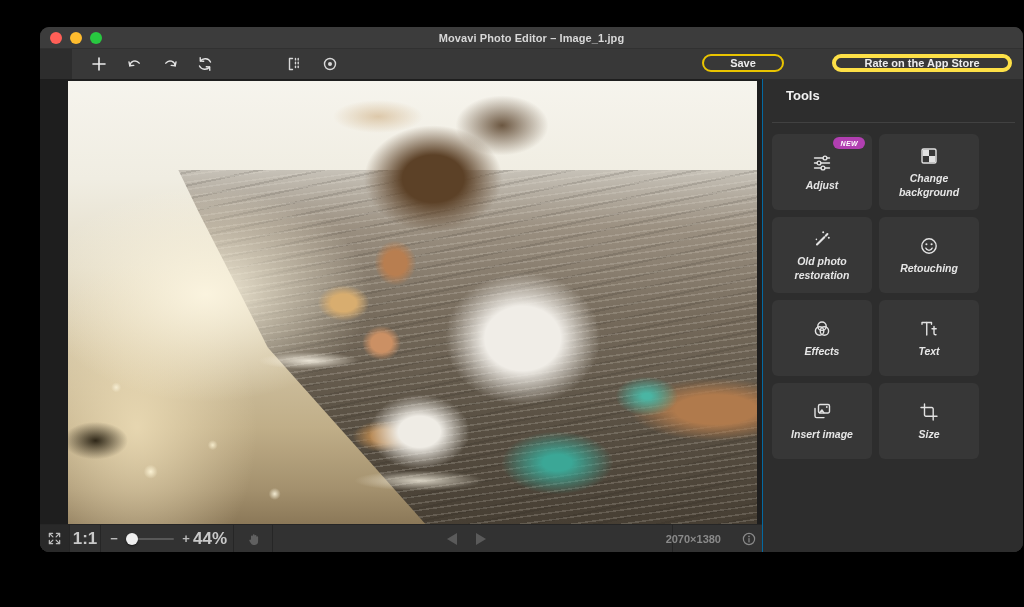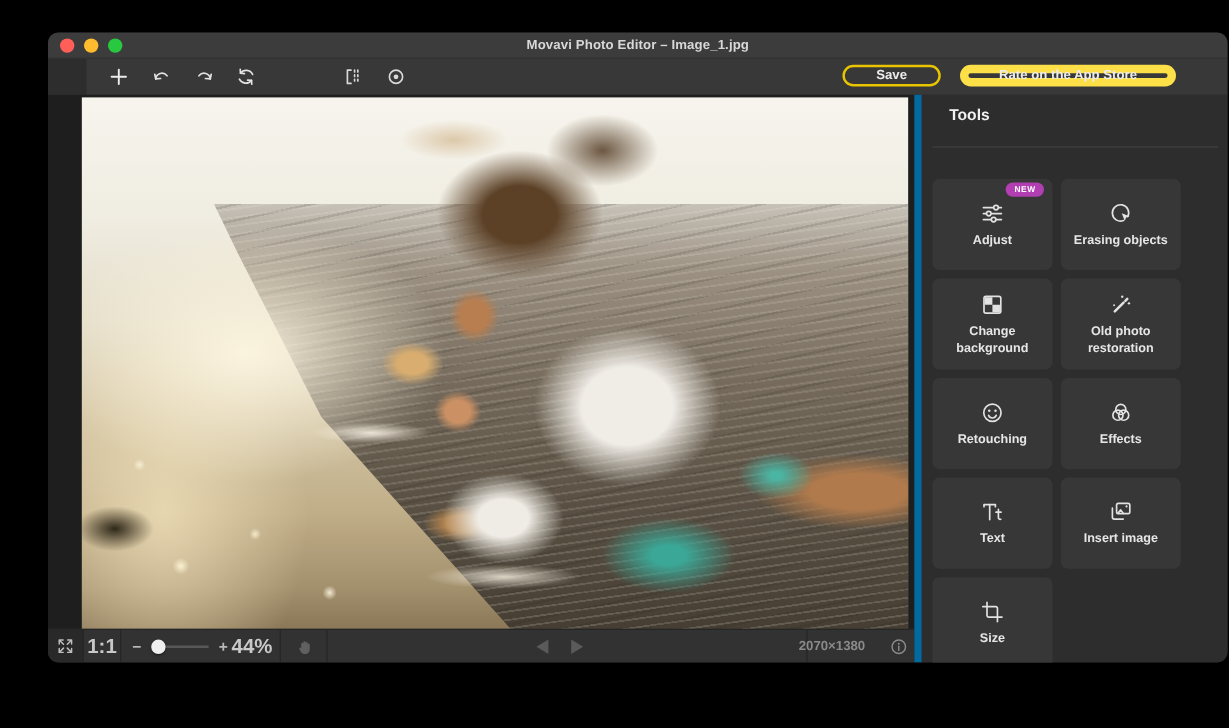--- a/index.html
+++ b/index.html
@@ -12,21 +12,21 @@
   .tl{width:12px;height:12px;border-radius:50%;}
   .tl.red{background:#ff5f57;} .tl.yellow{background:#febc2e;} .tl.green{background:#28c840;}
   .wtitle{position:absolute;left:0;right:0;top:0;bottom:0;display:flex;align-items:center;justify-content:center;
     font-size:11px;font-weight:700;color:#d8d8d8;letter-spacing:.1px;}
   
   .toolbar{height:30px;background:#383838;position:relative;flex:0 0 auto;margin-left:32px;}
   .tbtn{position:absolute;top:3px;width:24px;height:24px;display:flex;align-items:center;justify-content:center;cursor:pointer;}
   .pill{position:absolute;top:5px;height:18px;border-radius:10px;display:flex;align-items:center;justify-content:center;
     font-size:11px;font-weight:700;color:#ececec;box-sizing:border-box;cursor:pointer;background:transparent;}
   .save{left:630px;width:82px;border:2px solid #e9c400;}
-  .rate{left:728px;width:180px;border:7px solid #fde047;}
+  .rate{left:760px;width:180px;border:4px solid #fde047;}
   
   .content{flex:1;display:flex;min-height:0;}
   .canvas-col{width:722px;display:flex;flex-direction:column;flex:0 0 auto;}
   .canvas{flex:1;background:#1e1e1e;position:relative;}
   
   .photo{position:absolute;left:28px;top:2px;width:689px;height:444px;overflow:hidden;cursor:default;}
   .ph-sky{position:absolute;inset:0;
     background:linear-gradient(to bottom,#f6f4ed 0%,#f0ede2 22%,#e4ddc9 42%,#d2c4a4 60%,#c0ae88 78%,#a3906d 92%,#8a7757 100%);}
   .ph-ocean{position:absolute;left:0;right:0;top:20%;bottom:0;
     background:linear-gradient(to bottom,#c7c2b8 0%,#9b9081 16%,#756a5b 42%,#5a5144 70%,#463e33 100%);
@@ -68,24 +68,24 @@
   .zoomin{left:138px;width:16px;color:#b9b9b9;font-size:13px;}
   .track{position:absolute;left:86px;top:13px;width:48px;height:2px;background:#585858;border-radius:1px;cursor:pointer;}
   .knob{position:absolute;left:86px;top:8px;width:12px;height:12px;border-radius:50%;background:#efefef;cursor:grab;box-shadow:0 1px 2px rgba(0,0,0,.5);}
   .pct{left:152px;width:36px;}
   .handbtn{position:absolute;left:197px;top:0;width:34px;height:100%;display:flex;align-items:center;justify-content:center;cursor:pointer;}
   .navbtn{position:absolute;top:50%;transform:translateY(-50%);width:0;height:0;cursor:pointer;}
   .nav-prev{left:407px;border-right:10px solid #5a5a5a;border-top:6px solid transparent;border-bottom:6px solid transparent;}
   .nav-next{left:436px;border-left:10px solid #5a5a5a;border-top:6px solid transparent;border-bottom:6px solid transparent;}
   .dims{position:absolute;right:6px;top:0;height:100%;display:flex;align-items:center;gap:21px;color:#8a8a8a;font-size:11px;font-weight:600;}
   
-  .tools-panel{flex:1;background:#2d2d2d;position:relative;border-left:6px solid #0369a1;}
+  .tools-panel{flex:1;background:#2d2d2d;position:relative;border-left:1px solid #0369a1;}
   .tp-title{position:absolute;left:23px;top:9px;font-size:13px;font-weight:700;color:#f2f2f2;}
   .tp-div{position:absolute;left:9px;right:8px;top:43px;height:1px;background:#414141;}
-  .tp-grid{position:absolute;left:9px;top:70px;display:grid;grid-template-columns:100px 100px;gap:7px;}
+  .tp-grid{position:absolute;left:9px;top:55px;display:grid;grid-template-columns:100px 100px;gap:7px;font-style:italic;}
   .card{width:100px;height:76px;background:#373737;border-radius:6px;position:relative;display:flex;flex-direction:column;
     align-items:center;justify-content:center;gap:5px;cursor:pointer;box-sizing:border-box;padding:2px;}
   .card-label{font-size:10.5px;font-weight:600;color:#e6e6e6;text-align:center;line-height:1.25;max-width:92px;}
   .badge{position:absolute;top:3px;right:7px;background:#b13fb1;color:#fff;font-size:7px;font-weight:700;
     letter-spacing:.4px;padding:2.5px 7px;border-radius:8px;}
   .ti{flex:0 0 auto;}
   svg .st{stroke:#e2e2e2;stroke-width:1.4;fill:none;stroke-linecap:round;stroke-linejoin:round;}
   svg .fl{fill:#e2e2e2;stroke:none;}
   svg .bg{fill:#373737;}
 </style>
@@ -214,27 +214,20 @@
             <line class="st" x1="3.5" y1="6" x2="18.5" y2="6"></line>
               <circle class="st bg" cx="14" cy="6" r="1.9"></circle>
             <line class="st" x1="3.5" y1="11" x2="18.5" y2="11"></line>
               <circle class="st bg" cx="8" cy="11" r="1.9"></circle>
             <line class="st" x1="3.5" y1="16" x2="18.5" y2="16"></line>
               <circle class="st bg" cx="12" cy="16" r="1.9"></circle>
           </svg>
           <span class="card-label">Adjust</span>
         </div>
 
-        <div class="card">
-          <svg class="ti" width="22" height="22" viewBox="0 0 22 22">
-            <path class="st" d="M16.8 13.6 A6.8 6.8 0 1 0 13.2 16.8"></path>
-            <path class="fl" d="M11.8 10.8 L18.2 13.2 L15.4 14.3 L14.3 17.1 Z"></path>
-          </svg>
-          <span class="card-label">Erasing objects</span>
-        </div>
 
         <div class="card">
           <svg class="ti" width="22" height="22" viewBox="0 0 22 22">
             <rect class="st" x="4" y="4" width="14" height="14" rx="1.6"></rect>
             <path class="fl" d="M4.7 4.7 H11 V11 H4.7 Z"></path>
             <path class="fl" d="M11 11 H17.3 V17.3 H11 Z"></path>
           </svg>
           <span class="card-label">Change background</span>
         </div>
 

